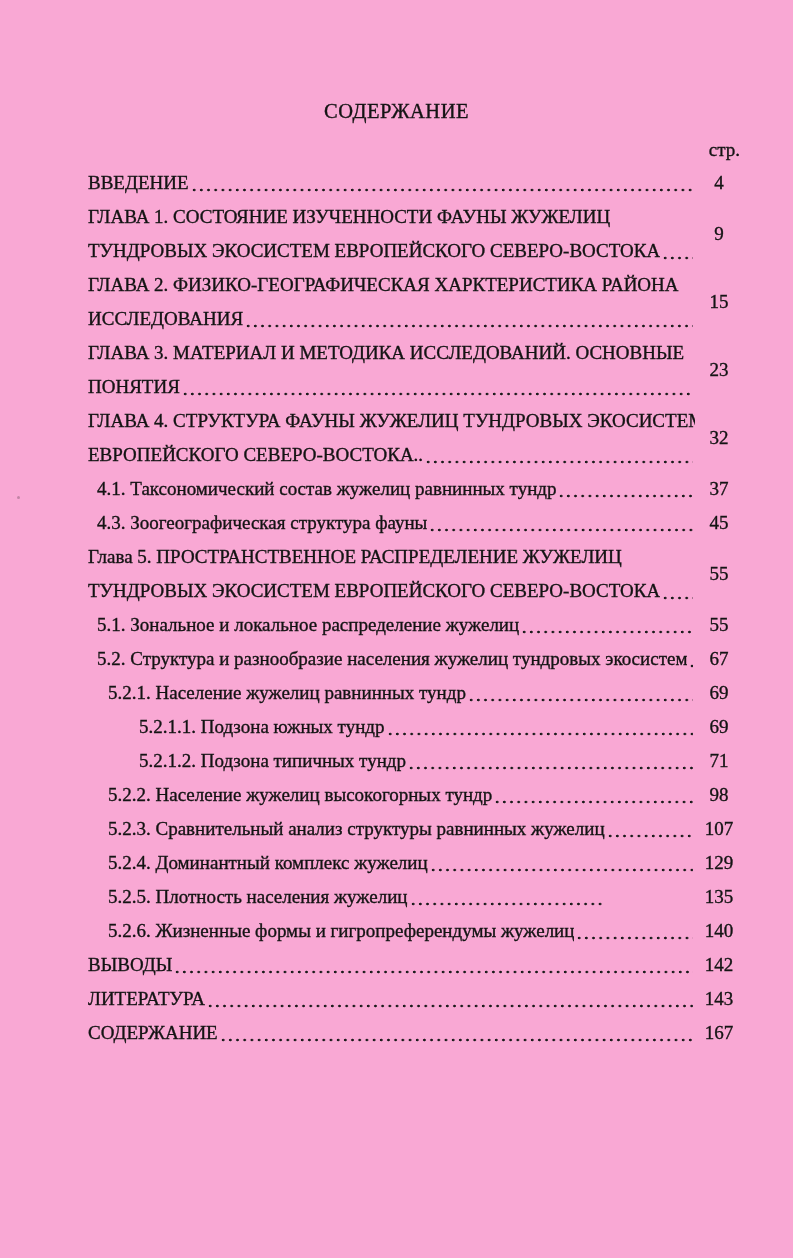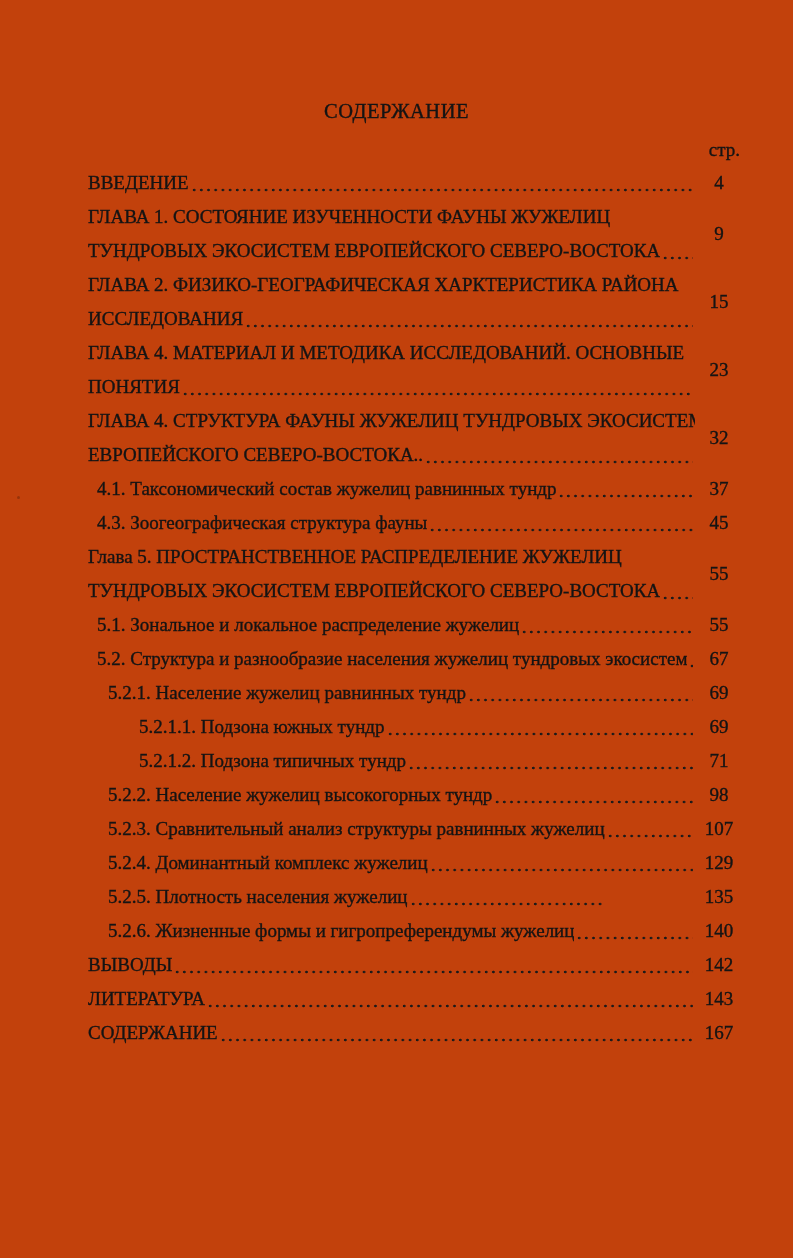--- a/index.html
+++ b/index.html
@@ -4,21 +4,21 @@
 <style>
   html,body{margin:0;padding:0;}
   body{
     width:793px;height:1258px;
     background:#ffffff;
     font-family:"Liberation Serif","DejaVu Serif",serif;
   }
   .page{
     position:relative;
     width:793px;height:1258px;
-    background:#c2410c;
+    background:#f9a8d4;
     color:#141414;
     overflow:hidden;
     -webkit-text-stroke:0.35px;
   }
   .doc-title{
     margin:0;
     padding-top:98px;
     text-align:center;
     font-size:20.5px;
     font-weight:400;
@@ -124,21 +124,21 @@
           <div class="line ind-0">
             <span class="label">ИССЛЕДОВАНИЯ</span>
             <span class="leader"></span>
           </div>
         </div>
     <div class="page-num">15</div>
   </li>
       <li class="toc-entry">
     <div class="lines">
           <div class="line ind-0">
-            <span class="label">ГЛАВА 4. МАТЕРИАЛ И МЕТОДИКА ИССЛЕДОВАНИЙ. ОСНОВНЫЕ</span>
+            <span class="label">ГЛАВА 3. МАТЕРИАЛ И МЕТОДИКА ИССЛЕДОВАНИЙ. ОСНОВНЫЕ</span>
           </div>
           <div class="line ind-0">
             <span class="label">ПОНЯТИЯ</span>
             <span class="leader"></span>
           </div>
         </div>
     <div class="page-num">23</div>
   </li>
       <li class="toc-entry">
     <div class="lines">

